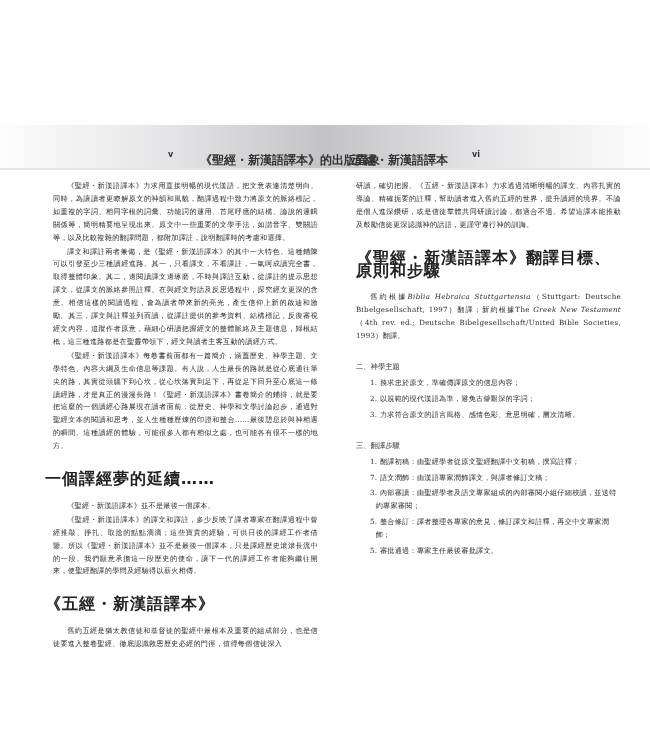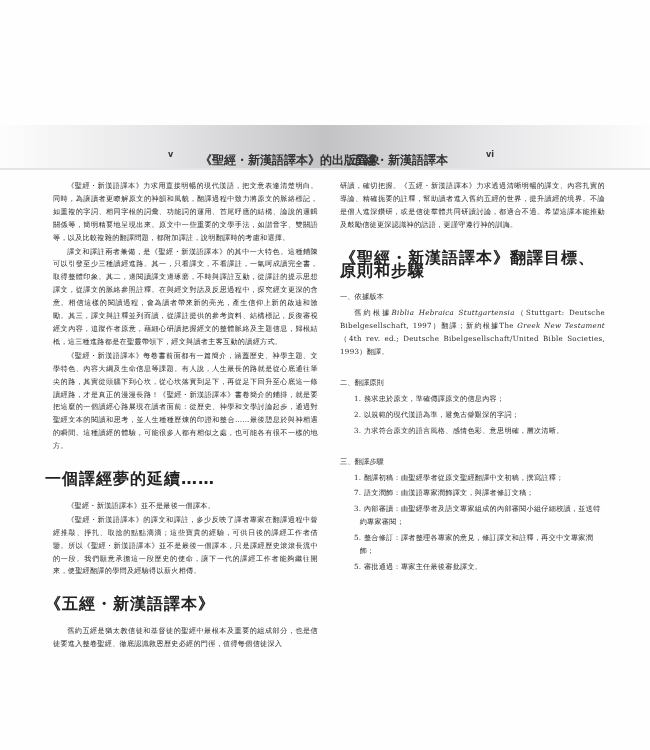--- a/index.html
+++ b/index.html
@@ -12,65 +12,64 @@
     background: linear-gradient(to right, #fdfdfd 0%, #e6e6e8 25%, #c3c3c6 50%, #e6e6e8 75%, #fdfdfd 100%);
     border-bottom: 2px solid #e4e4e6;
   }
   .running-head {
     position: absolute; top: 152px; font-family: "DejaVu Sans", "Liberation Sans", sans-serif;
     font-size: 12px; color: #333; font-weight: bold; white-space: nowrap;
   }
   .page-num { position: absolute; top: 150px; font-family: "DejaVu Sans", sans-serif; font-size: 8px; font-weight: bold; color: #333; }
   .page { position: absolute; top: 180px; font-size: 7.1px; line-height: 12.9px; }
   .page.left { left: 53px; width: 265px; }
-  .page.right { left: 340px; width: 265px; }
+  .page.right { left: 356px; width: 265px; }
   p { margin: 0 0 1px 0; text-indent: 2em; text-align: justify; letter-spacing: 0.3px; }
   p.noindent { text-indent: 0; }
   .sec-h {
     font-family: "DejaVu Sans", "Liberation Sans", sans-serif; font-weight: bold;
     font-size: 16px; color: #222; margin: 20px 0 14px -8px; letter-spacing: 1px;
   }
   .sec-h.first { margin-left: 0; }
   .sub-h { font-family: "DejaVu Sans", sans-serif; font-size: 7.3px; margin: 18px 0 3px 0; color: #333; }
   .sub-h.first { margin-top: 14px; }
   ol.items { list-style: none; margin: 0; padding: 0 0 0 14px; }
   ol.items li { text-indent: -0.8em; padding-left: 0.8em; margin-bottom: 3px; letter-spacing: 0.3px; }
   .ital { font-style: italic; }
 </style>
 </head>
 <body>
 
 <div class="header-band"></div>
 <span class="page-num" style="left:168px;">v</span>
 <span class="running-head" style="left:200px;">《聖經・新漢語譯本》的出版異象</span>
 <span class="running-head" style="left:352px;text-align:center;">五經・新漢語譯本</span>
-<span class="page-num" style="left:486px;">vi</span>
+<span class="page-num" style="left:472px;">vi</span>
 
 <div class="page left">
   <p>《聖經・新漢語譯本》力求用直接明暢的現代漢語，把文意表達清楚明白。同時，為讓讀者更瞭解原文的神韻和風貌，翻譯過程中致力將原文的脈絡標記，如重複的字詞、相同字根的詞彙、功能詞的運用、首尾呼應的結構、論說的邏輯關係等，簡明精要地呈現出來。原文中一些重要的文學手法，如諧音字、雙關語等，以及比較複雜的翻譯問題，都附加譯註，說明翻譯時的考慮和選擇。</p>
   <p>譯文和譯註兩者兼備，是《聖經・新漢語譯本》的其中一大特色。這種鋪陳可以引發至少三種讀經進路。其一，只看譯文，不看譯註，一氣呵成讀完全書，取得整體印象。其二，邊閱讀譯文邊琢磨，不時與譯註互動，從譯註的提示思想譯文，從譯文的脈絡參照註釋。在與經文對話及反思過程中，探究經文更深的含意。相信這樣的閱讀過程，會為讀者帶來新的亮光，產生信仰上新的啟迪和激勵。其三，譯文與註釋並列而讀，從譯註提供的參考資料、結構標記，反復審視經文內容，追蹤作者原意，藉細心研讀把握經文的整體脈絡及主題信息，歸根結柢，這三種進路都是在聖靈帶領下，經文與讀者主客互動的讀經方式。</p>
   <p>《聖經・新漢語譯本》每卷書前面都有一篇簡介，涵蓋歷史、神學主題、文學特色、內容大綱及生命信息等課題。有人說，人生最長的路就是從心底通往筆尖的路，其實從頭腦下到心坎，從心坎落實到足下，再從足下回升至心底這一條讀經路，才是真正的漫漫長路！《聖經・新漢語譯本》書卷簡介的鋪排，就是要把這麼的一個讀經心路展現在讀者面前：從歷史、神學和文學討論起步，通過對聖經文本的閱讀和思考，並人生種種歷煉的印證和整合……最後憩息於與神相遇的瞬間。這種讀經的體驗，可能很多人都有相似之處，也可能各有很不一樣的地方。</p>
 
   <div class="sec-h">一個譯經夢的延續……</div>
   <p>《聖經・新漢語譯本》並不是最後一個譯本。</p>
   <p>《聖經・新漢語譯本》的譯文和譯註，多少反映了譯者專家在翻譯過程中曾經推敲、掙扎、取捨的點點滴滴；這些寶貴的經驗，可供日後的譯經工作者借鑒。所以《聖經・新漢語譯本》並不是最後一個譯本，只是譯經歷史滾滾長流中的一段。我們願意承擔這一段歷史的使命，讓下一代的譯經工作者能夠繼往開來，使聖經翻譯的學問及經驗得以薪火相傳。</p>
 
   <div class="sec-h">《五經・新漢語譯本》</div>
   <p>舊約五經是猶太教信徒和基督徒的聖經中最根本及重要的組成部分，也是信徒要進入整卷聖經、徹底認識救恩歷史必經的門徑，值得每個信徒深入</p>
 </div>
 
 <div class="page right">
   <p class="noindent">研讀，確切把握。《五經・新漢語譯本》力求透過清晰明暢的譯文、內容扎實的導論、精確扼要的註釋，幫助讀者進入舊約五經的世界，提升讀經的境界。不論是個人進深鑽研，或是信徒羣體共同研讀討論，都適合不過。希望這譯本能推動及鼓勵信徒更深認識神的話語，更謹守遵行神的訓誨。</p>
 
   <div class="sec-h first">《聖經・新漢語譯本》翻譯目標、原則和步驟</div>
 
-  <div class="sub-h first">一、依據版本</div>
   <p><span>舊約根據</span><span class="ital">Biblia Hebraica Stuttgartensia</span><span>（Stuttgart: Deutsche Bibelgesellschaft, 1997）翻譯；新約根據The </span><span class="ital">Greek New Testament</span><span>（4th rev. ed.; Deutsche Bibelgesellschaft/United Bible Societies, 1993）翻譯。</span></p>
 
-  <div class="sub-h">二、翻譯原則</div>
+  <div class="sub-h">二、神學主題</div>
   <ol class="items">
     <li>1. 務求忠於原文，準確傳譯原文的信息內容；</li>
     <li>2. 以規範的現代漢語為準，避免古僻艱深的字詞；</li>
     <li>3. 力求符合原文的語言風格、感情色彩、意思明確，層次清晰。</li>
   </ol>
 
   <div class="sub-h">三、翻譯步驟</div>
   <ol class="items">
     <li>1. 翻譯初稿：由聖經學者從原文聖經翻譯中文初稿，撰寫註釋；</li>
     <li>7. 語文潤飾：由漢語專家潤飾譯文，與譯者修訂文稿；</li>

